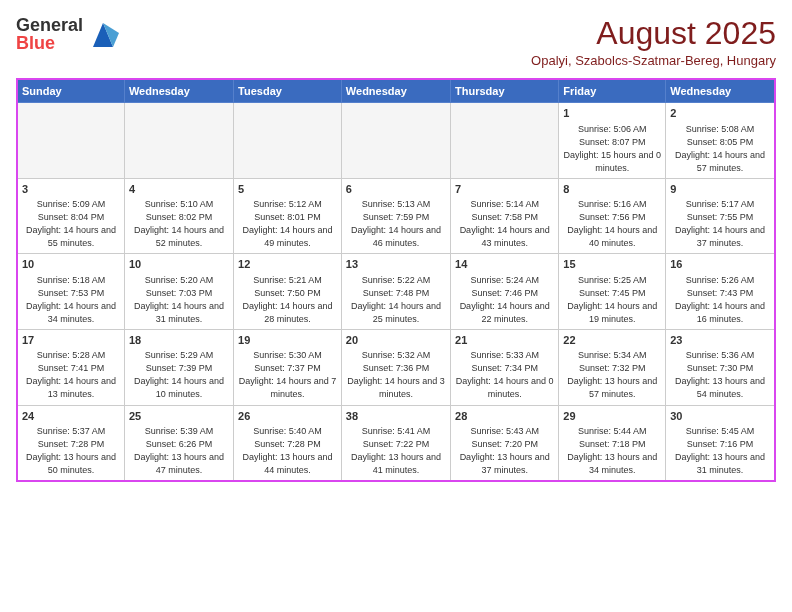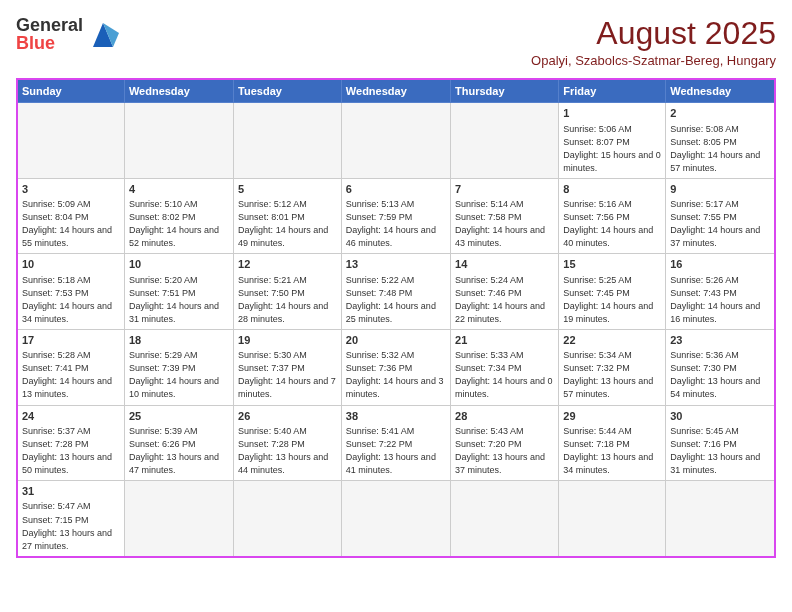--- a/index.html
+++ b/index.html
@@ -83,20 +83,21 @@
     .day-number {
       font-size: 11px;
       font-weight: bold;
       display: block;
       margin-bottom: 1px;
     }
     .day-info {
       font-size: 9px;
       color: #333;
       line-height: 1.45;
+      text-align: center;
     }
     .last-row td {
       height: 60px;
     }
   </style>
 </head>
 <body>
 
 <div class="page">
   <div class="header">
@@ -196,21 +197,21 @@
         <tr>
           <td>
             <span class="day-number">10</span>
             <div class="day-info">Sunrise: 5:18 AM
 Sunset: 7:53 PM
 Daylight: 14 hours and 34 minutes.</div>
           </td>
           <td>
             <span class="day-number">10</span>
             <div class="day-info">Sunrise: 5:20 AM
-Sunset: 7:51 PM
+Sunset: 7:03 PM
 Daylight: 14 hours and 31 minutes.</div>
           </td>
           <td>
             <span class="day-number">12</span>
             <div class="day-info">Sunrise: 5:21 AM
 Sunset: 7:50 PM
 Daylight: 14 hours and 28 minutes.</div>
           </td>
           <td>
             <span class="day-number">13</span>
@@ -317,30 +318,16 @@
             <div class="day-info">Sunrise: 5:44 AM
 Sunset: 7:18 PM
 Daylight: 13 hours and 34 minutes.</div>
           </td>
           <td>
             <span class="day-number">30</span>
             <div class="day-info">Sunrise: 5:45 AM
 Sunset: 7:16 PM
 Daylight: 13 hours and 31 minutes.</div>
           </td>
-        </tr>
-        <tr class="last-row">
-          <td>
-            <span class="day-number">31</span>
-            <div class="day-info">Sunrise: 5:47 AM
-Sunset: 7:15 PM
-Daylight: 13 hours and 27 minutes.</div>
-          </td>
-          <td class="empty"></td>
-          <td class="empty"></td>
-          <td class="empty"></td>
-          <td class="empty"></td>
-          <td class="empty"></td>
-          <td class="empty"></td>
         </tr>
       </tbody>
   </table>
 </div>
 
 </body></html>

